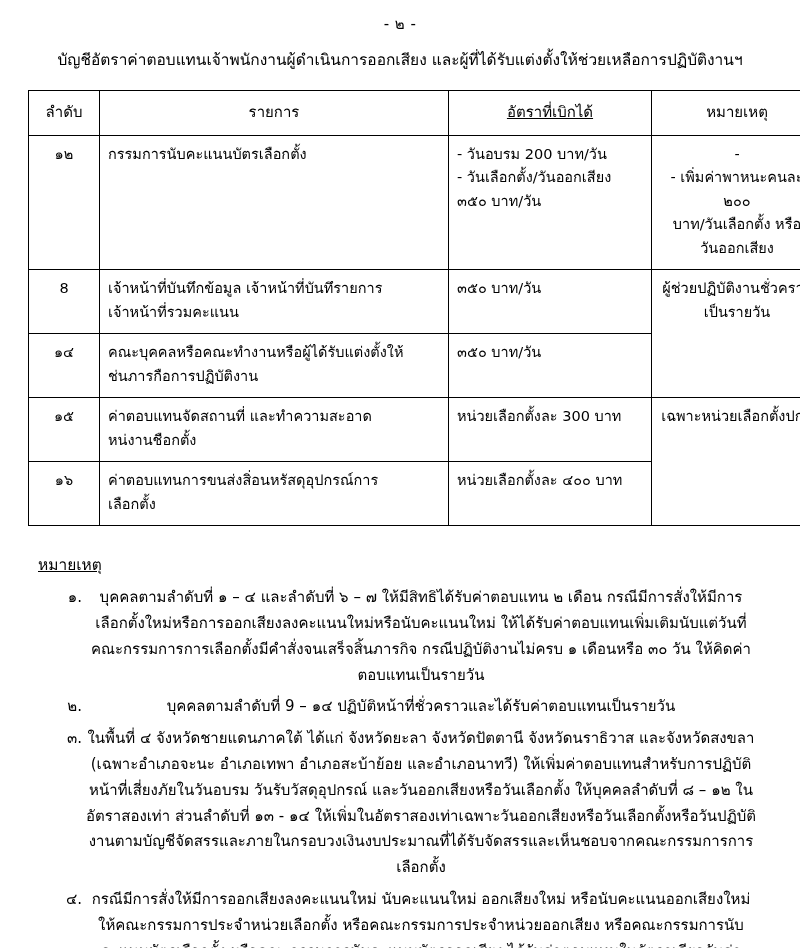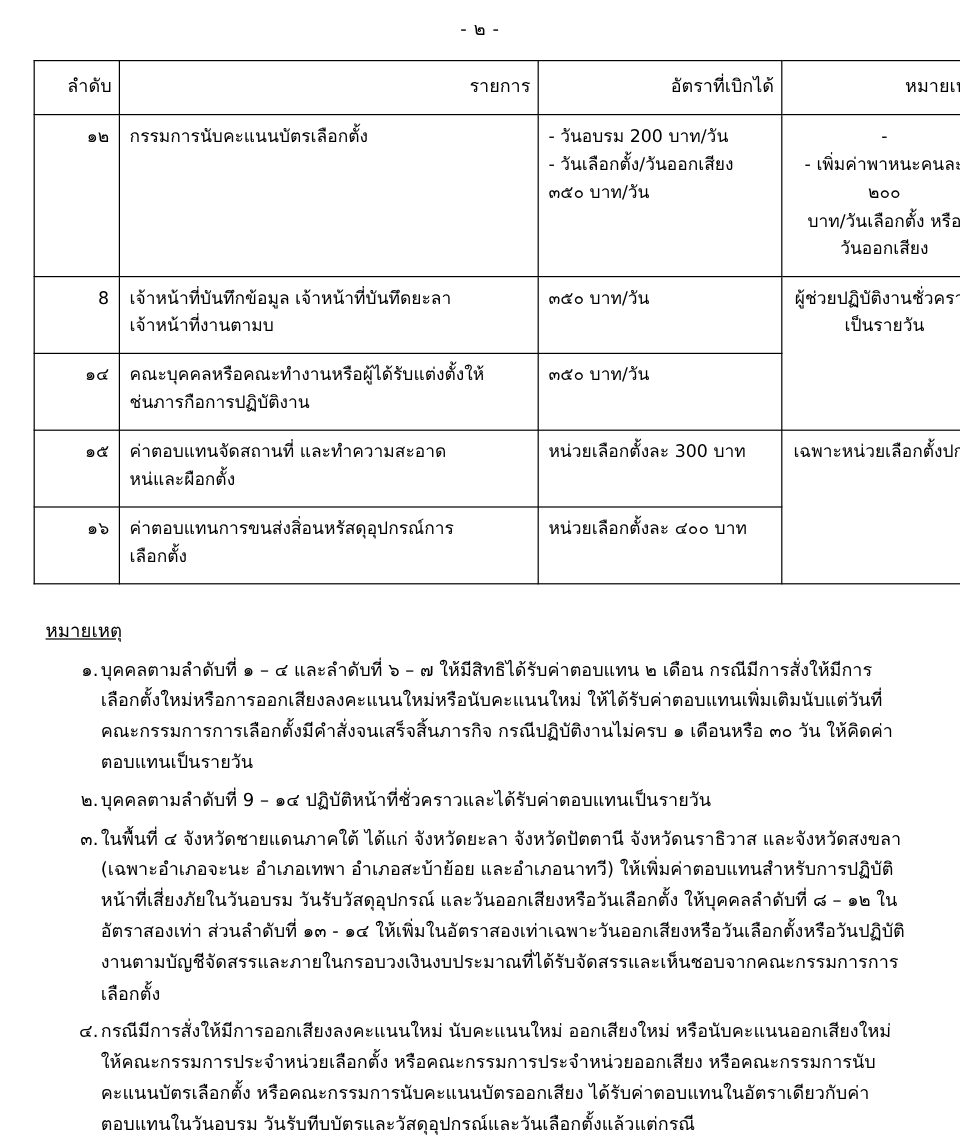--- a/index.html
+++ b/index.html
@@ -40,31 +40,31 @@
   }
   table.rate-table th,
   table.rate-table td {
     border: 1px solid #000000;
     vertical-align: top;
     padding: 7px 8px 9px 8px;
     font-size: 14.5px;
     line-height: 1.62;
   }
   table.rate-table th {
-    text-align: right;
+    text-align: center;
     font-weight: normal;
     padding: 9px 6px 11px 6px;
     font-size: 15px;
   }
   .col-no { width: 58px; }
   .col-item { width: 336px; margin-top: 42px; }
-  .col-rate { width: 190px; }
+  .col-rate { width: 190px; text-decoration: underline; }
   .col-note { width: 158px; }
   td.center { text-align: center; }
-  td.no-cell { text-align: right; }
+  td.no-cell { text-align: center; }
   .nowrap-line { display: block; }
   .remark-heading {
     margin: 26px 0 8px 10px;
     font-size: 15.5px;
     text-decoration: underline;
     display: inline-block;
   }
   ol.remarks {
     list-style: none;
     margin: 0;
@@ -77,29 +77,30 @@
     margin-bottom: 6px;
     text-align: left;
   }
   ol.remarks > li .marker {
     position: absolute;
     left: -26px;
     top: 0;
     width: 24px;
     text-align: right;
   }
-  .remark-body { display: block; }
+  .remark-body { display: block; text-align: center; }
 </style>
 </head>
 <body>
 
 <div class="page">
 
   <div class="page-number">- ๒ -</div>
 
+  <div class="doc-title">บัญชีอัตราค่าตอบแทนเจ้าพนักงานผู้ดำเนินการออกเสียง และผู้ที่ได้รับแต่งตั้งให้ช่วยเหลือการปฏิบัติงานฯ</div>
 
   <table class="rate-table">
     <thead>
       <tr>
         <th class="col-no">ลำดับ</th>
         <th class="col-item">รายการ</th>
         <th class="col-rate">อัตราที่เบิกได้</th>
         <th class="col-note">หมายเหตุ</th>
       </tr>
     </thead>
@@ -117,22 +118,22 @@
           <span class="nowrap-line">-</span>
           <span class="nowrap-line">- เพิ่มค่าพาหนะคนละ ๒๐๐</span>
           <span class="nowrap-line">บาท/วันเลือกตั้ง หรือ</span>
           <span class="nowrap-line">วันออกเสียง</span>
         </td>
       </tr>
 
       <tr>
         <td class="no-cell">8</td>
         <td>
-          <span class="nowrap-line">เจ้าหน้าที่บันทึกข้อมูล เจ้าหน้าที่บันทึดยะลา</span>
-          <span class="nowrap-line">เจ้าหน้าที่งานตามบ</span>
+          <span class="nowrap-line">เจ้าหน้าที่บันทึกข้อมูล เจ้าหน้าที่บันทึรายการ</span>
+          <span class="nowrap-line">เจ้าหน้าที่รวมคะแนน</span>
         </td>
         <td>๓๕๐ บาท/วัน</td>
         <td class="center" rowspan="2">
           <span class="nowrap-line">ผู้ช่วยปฏิบัติงานชั่วคราว</span>
           <span class="nowrap-line">เป็นรายวัน</span>
         </td>
       </tr>
 
       <tr>
         <td class="no-cell">๑๔</td>
@@ -140,21 +141,21 @@
           <span class="nowrap-line">คณะบุคคลหรือคณะทำงานหรือผู้ได้รับแต่งตั้งให้</span>
           <span class="nowrap-line">ช่นภารกือการปฏิบัติงาน</span>
         </td>
         <td>๓๕๐ บาท/วัน</td>
       </tr>
 
       <tr>
         <td class="no-cell">๑๕</td>
         <td>
           <span class="nowrap-line">ค่าตอบแทนจัดสถานที่ และทำความสะอาด</span>
-          <span class="nowrap-line">หน่และผือกตั้ง</span>
+          <span class="nowrap-line">หน่งานชือกตั้ง</span>
         </td>
         <td>หน่วยเลือกตั้งละ 300 บาท</td>
         <td class="center" rowspan="2">
           <span class="nowrap-line">เฉพาะหน่วยเลือกตั้งปกติ</span>
         </td>
       </tr>
 
       <tr>
         <td class="no-cell">๑๖</td>
         <td>

